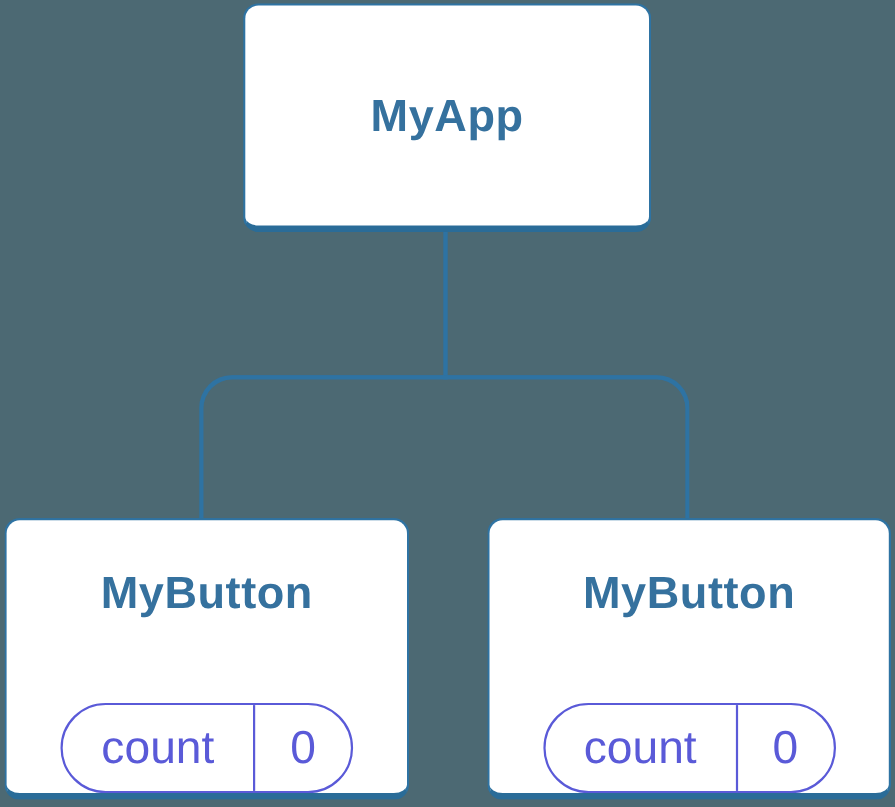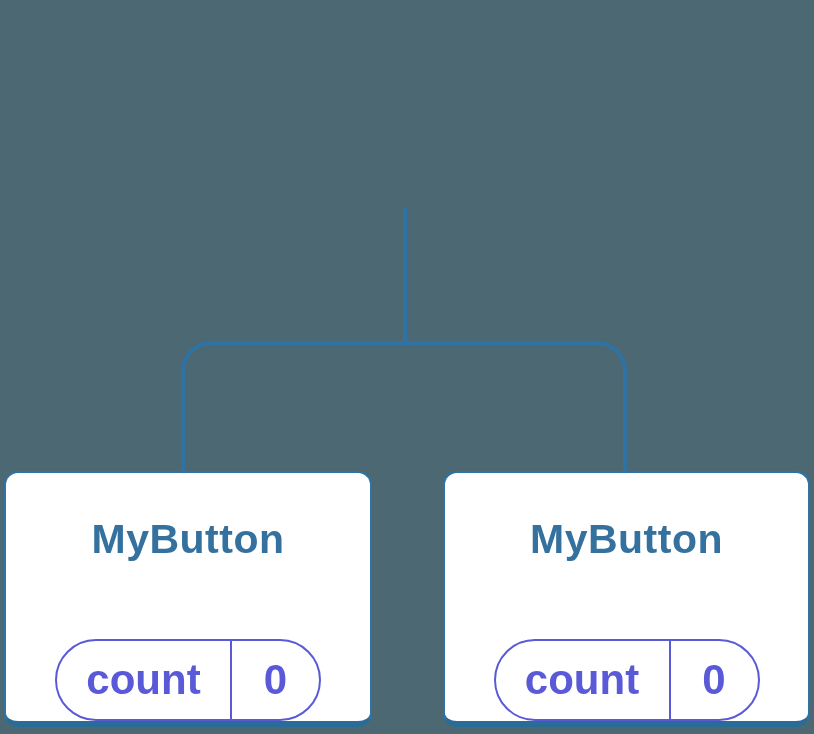--- a/index.html
+++ b/index.html
@@ -102,33 +102,36 @@
   }
   .state-value-cell {
     flex: 1;
     display: flex;
     align-items: center;
     justify-content: center;
   }
   .pill-text {
     color: #5A5AD8;
     font-size: 42px;
-    font-weight: 700;
+    font-weight: 400;
     line-height: 1;
     white-space: nowrap;
   }
 </style>
 </head>
 <body>
 
 <div class="canvas">
 
   <div class="connector-stem"></div>
   <div class="connector-branch"></div>
 
+  <div class="component-box root-box">
+    <span class="component-label">MyApp</span>
+  </div>
 
   <div class="component-box child-box left">
     <span class="component-label">MyButton</span>
     <div class="state-pill">
       <div class="state-key-cell">
         <span class="pill-text">count</span>
       </div>
       <div class="state-value-cell">
         <span class="pill-text">0</span>
       </div>

